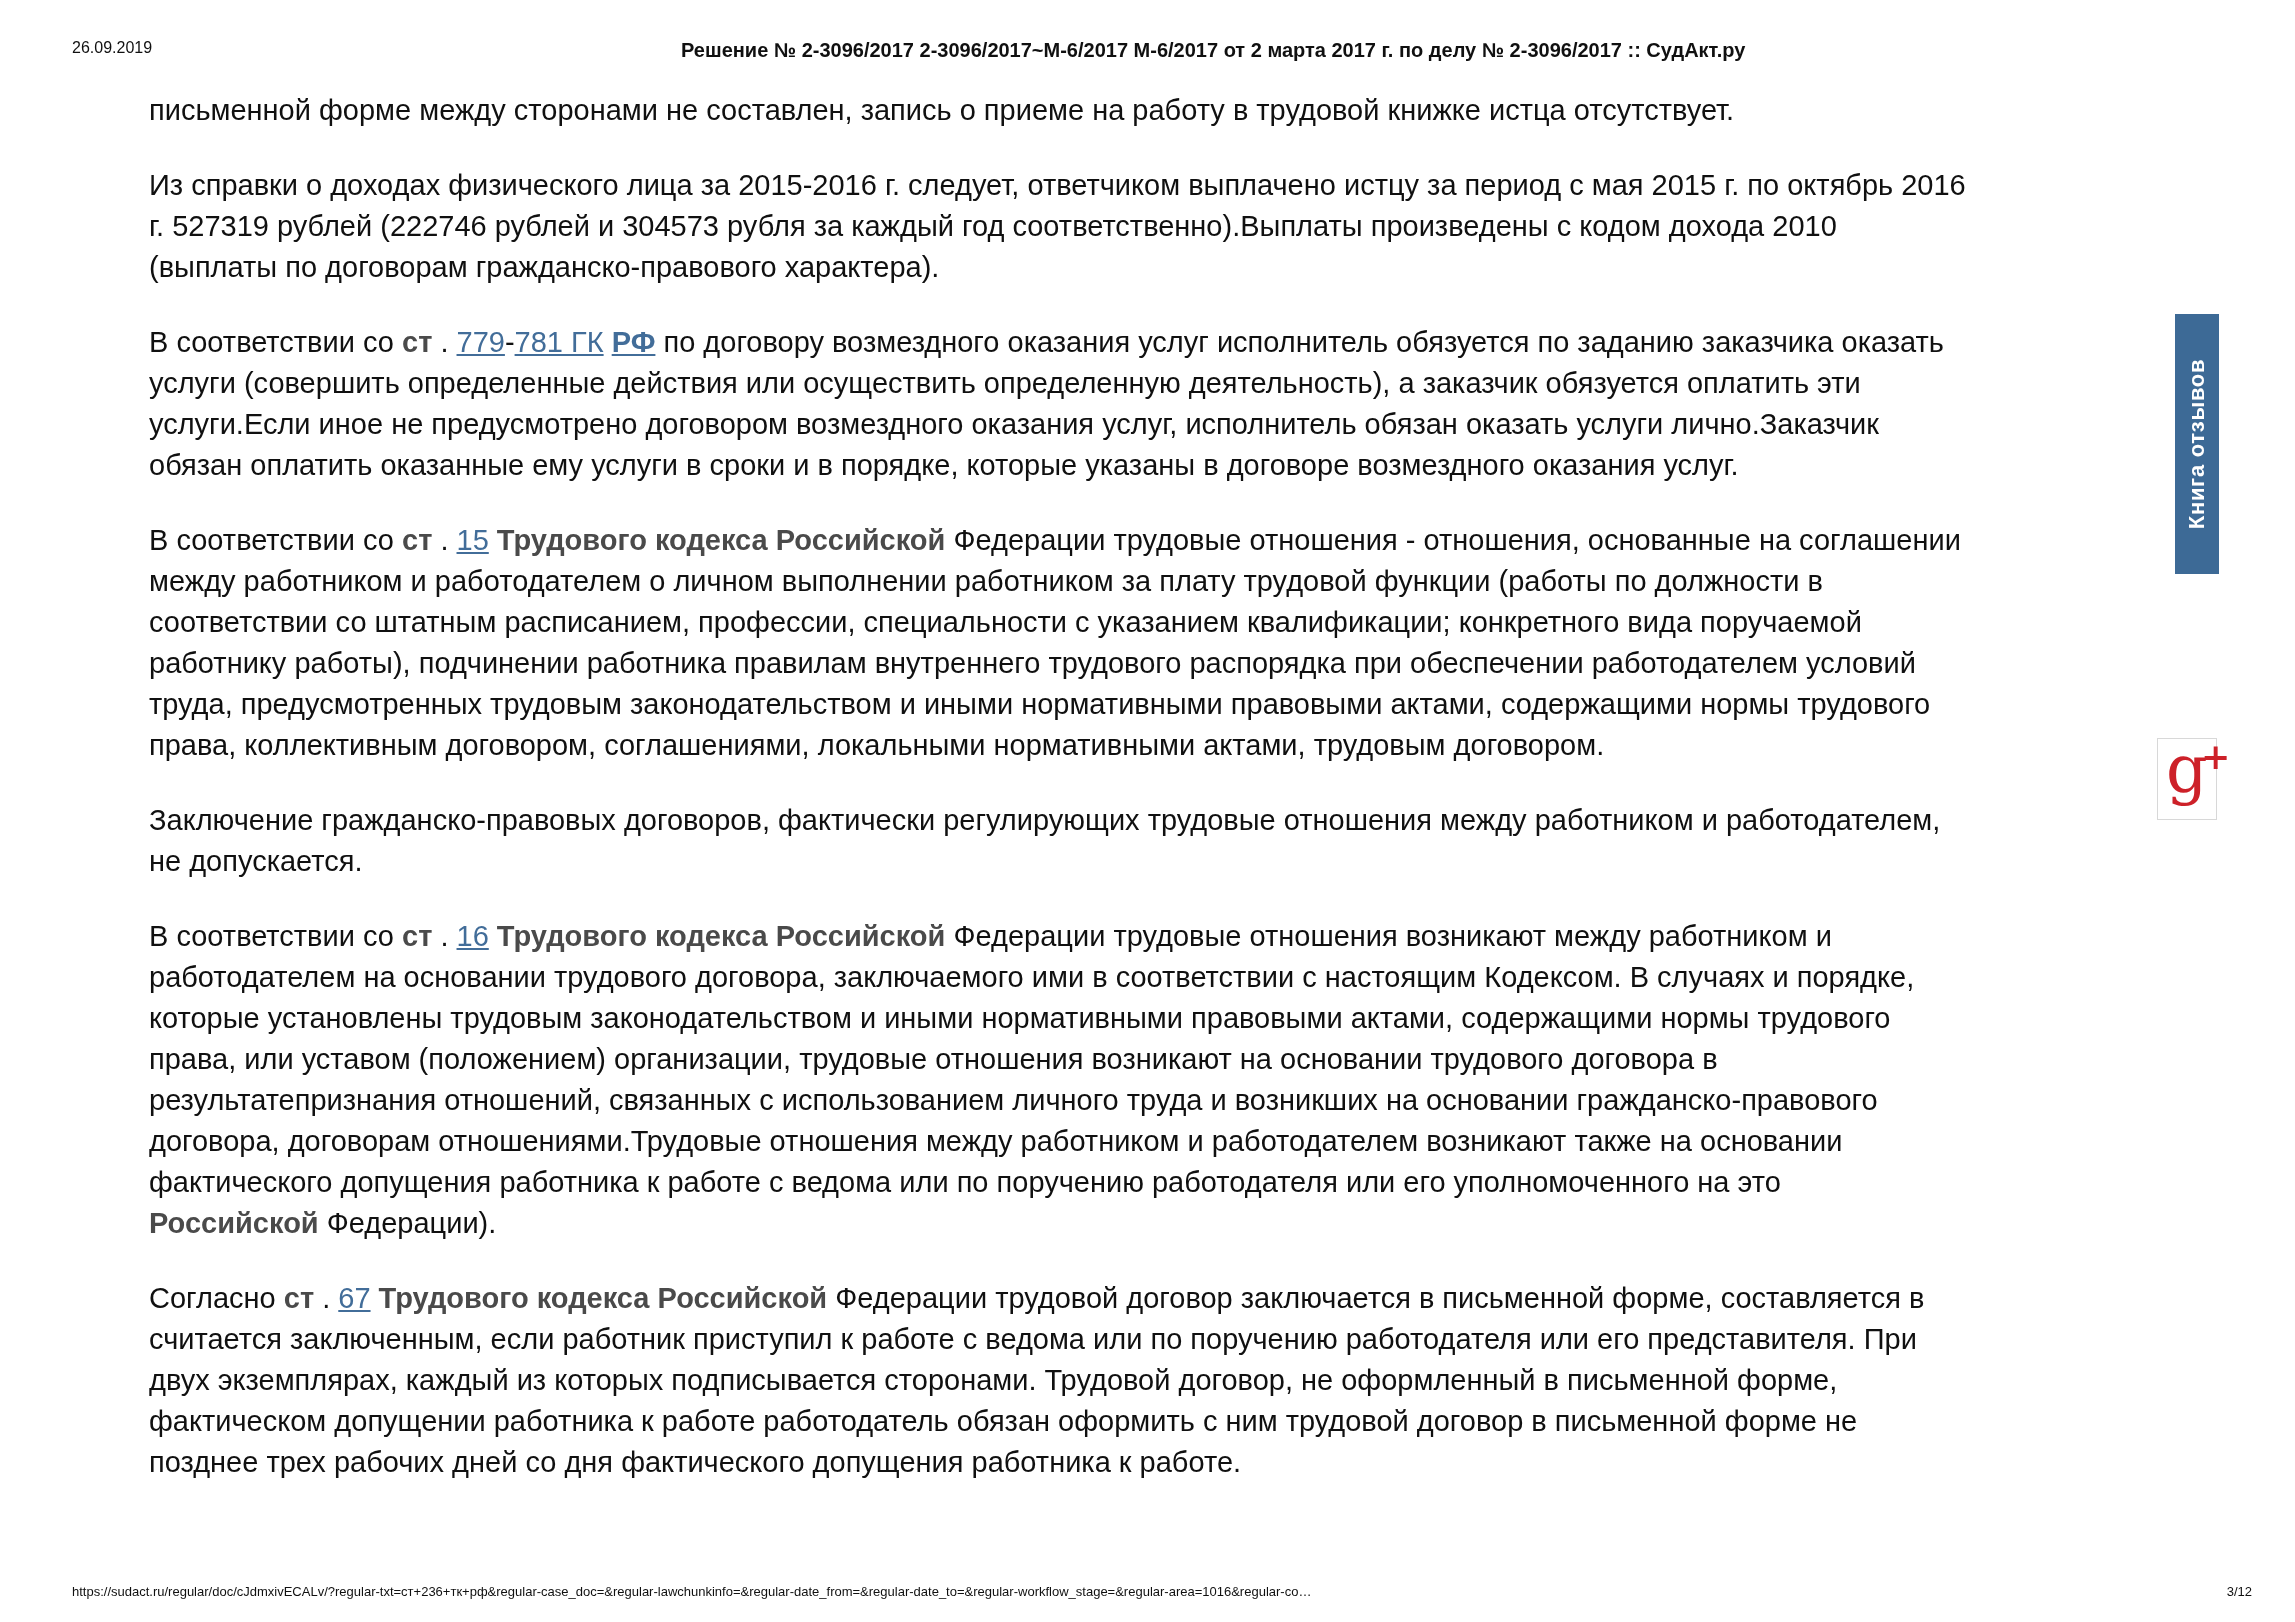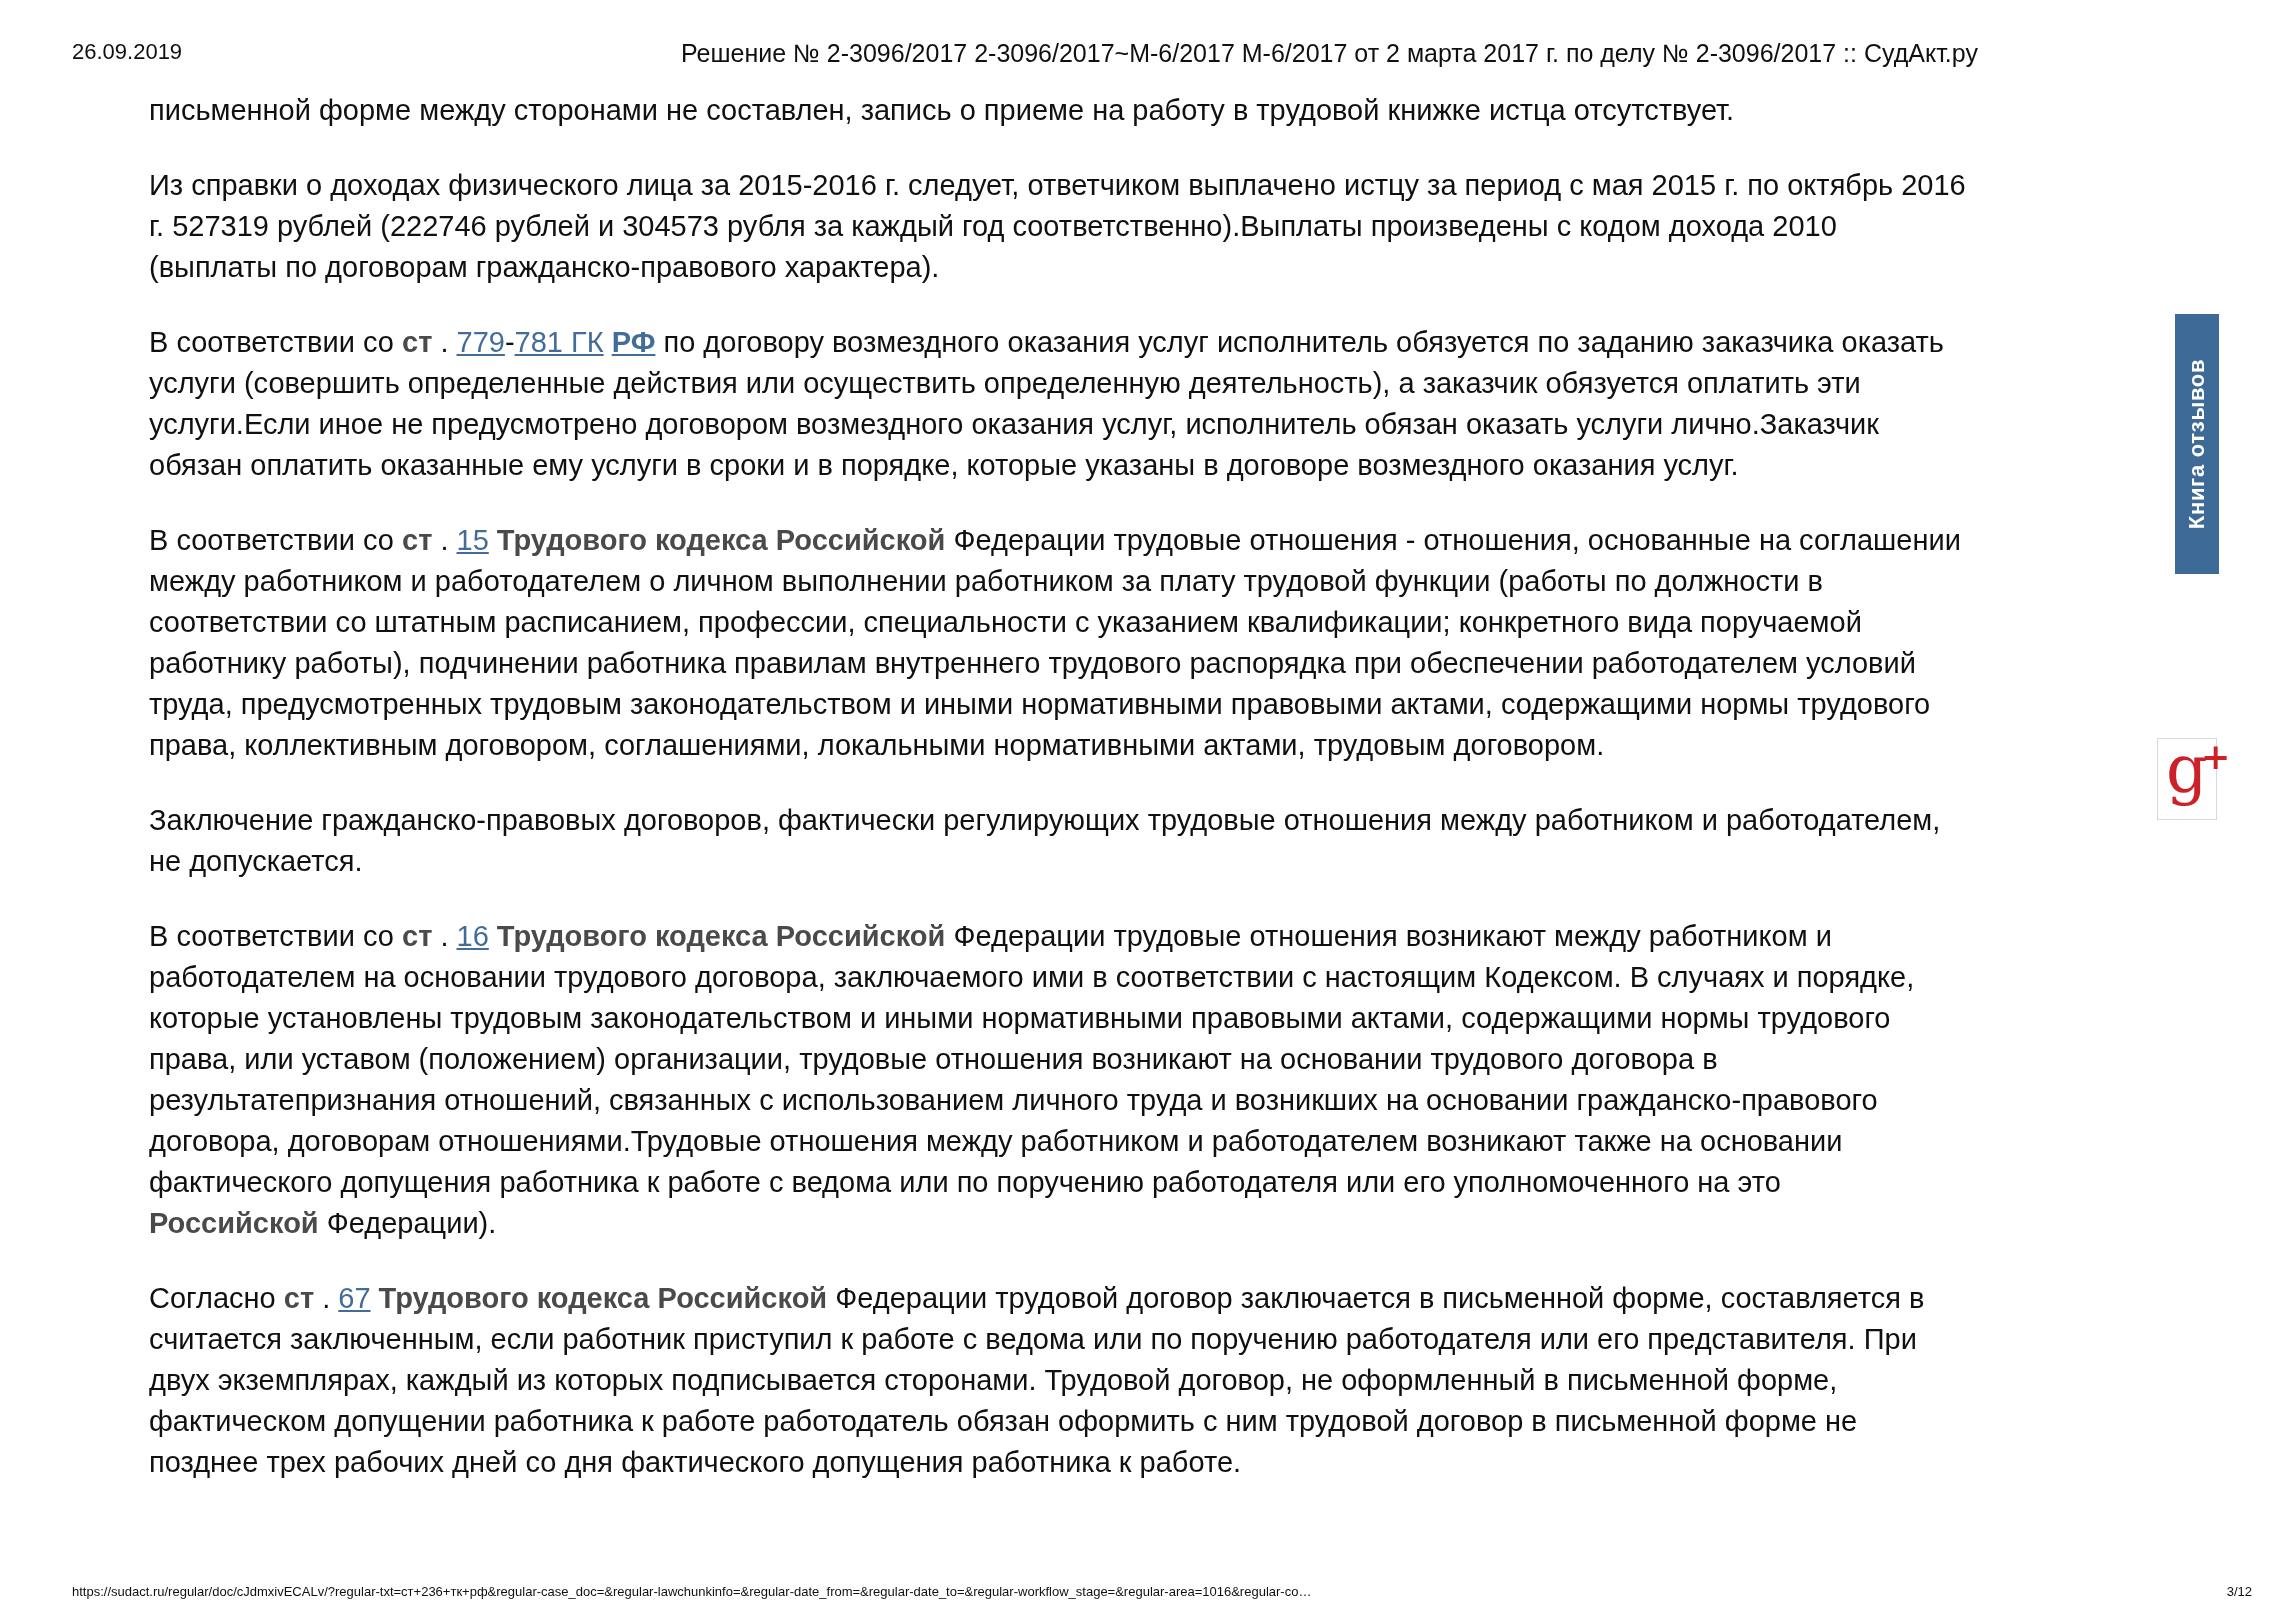--- a/index.html
+++ b/index.html
@@ -1,19 +1,19 @@
 <!DOCTYPE html>
 <html lang="ru" style="--page-bg: #ffffff; --text-color: #101010; --bold-color: #4a4a4a; --link-color: #426d99; --banner-bg: #3d6a96; --banner-text: #ffffff; --gplus-red: #cd2129;font-size:10.5px"><head>
 <meta charset="utf-8">
 <style>
   html,body{margin:0;padding:0;background:#ffffff;}
   .page{position:relative;width:2295px;height:1622px;background:var(--page-bg,#ffffff);
         font-family:"Liberation Sans","DejaVu Sans",sans-serif;color:var(--text-color,#101010);overflow:hidden;}
-  .print-date{position:absolute;left:72px;top:39px;font-size:22px;white-space:nowrap;}
-  .print-title{position:absolute;left:681px;top:39px;font-size:25px;white-space:nowrap;}
+  .print-date{position:absolute;left:72px;top:39px;font-size:16px;white-space:nowrap;}
+  .print-title{position:absolute;left:681px;top:39px;font-size:20px;white-space:nowrap;font-weight:bold;}
   .document-body{position:absolute;left:149px;top:90px;width:2061px;font-size:29px;line-height:41px;}
   .para{margin:0 0 34px 0;}
   .line{display:block;white-space:nowrap;}
   .b{font-weight:bold;color:var(--bold-color,#4a4a4a);}
   a.law-link{color:var(--link-color,#426d99);text-decoration:underline;cursor:pointer;}
   a.law-link.b{color:var(--link-color,#426d99);}
   .feedback-banner{position:absolute;top:314px;right:76px;width:44px;height:260px;
         background:var(--banner-bg,#3d6a96);display:flex;align-items:center;justify-content:center;cursor:pointer;}
   .feedback-banner .label{transform:rotate(-90deg);white-space:nowrap;color:var(--banner-text,#ffffff);
         font-size:22px;font-weight:bold;letter-spacing:0.7px;}

